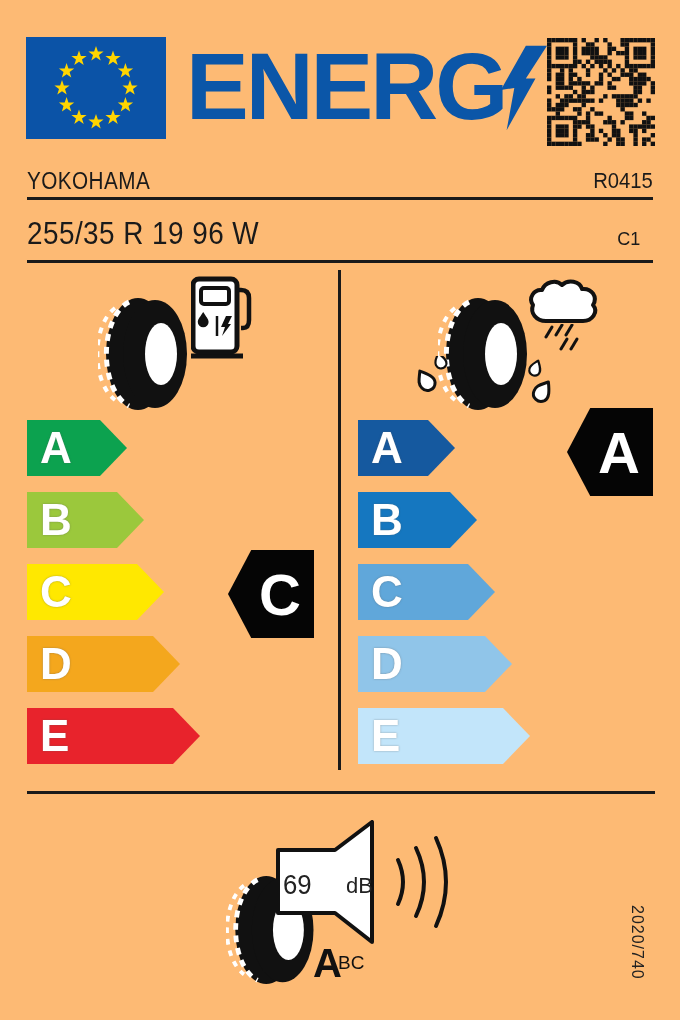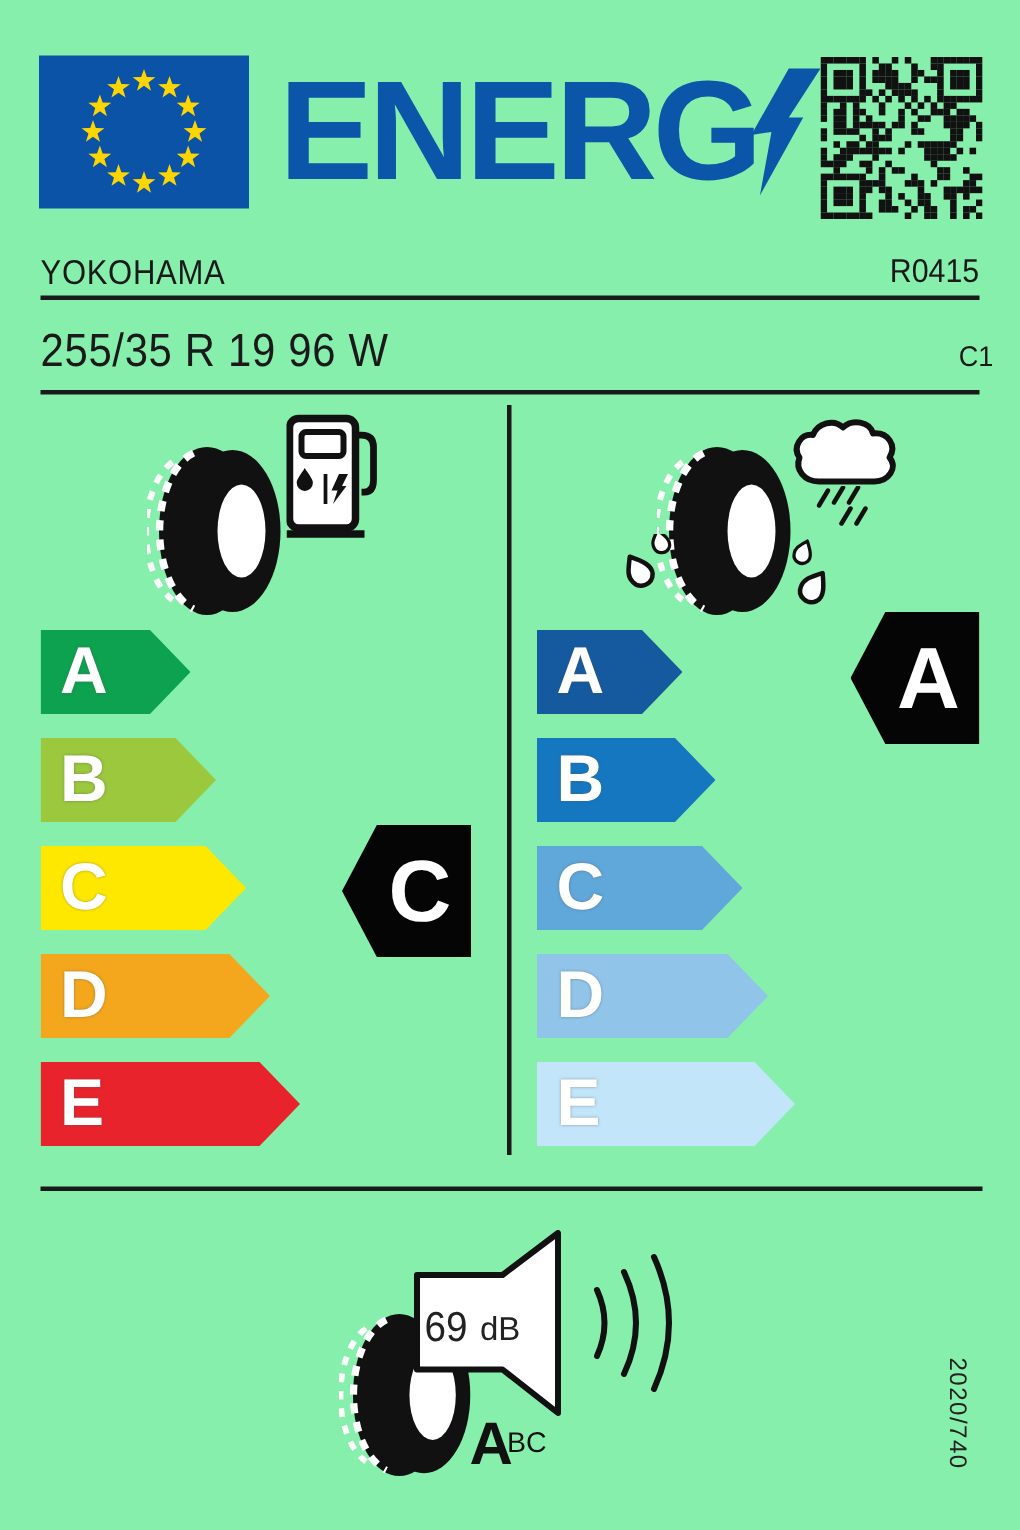--- a/index.html
+++ b/index.html
@@ -1,33 +1,33 @@
 <!DOCTYPE html>
 <html><head>
 <meta charset="utf-8">
 <style>
   html,body{margin:0;padding:0;background:#fff;}
-  .label{position:relative;width:680px;height:1020px;background:#86efac;overflow:hidden;
+  .label{position:relative;width:680px;height:1020px;background:#fdba74;overflow:hidden;
          font-family:"Liberation Sans",sans-serif;color:#1a1a1a;}
   .abs{position:absolute;}
 
   
   .flag{left:26px;top:37px;width:140px;height:102px;background:#0b53a7;}
   .energ{left:186px;top:40px;font-size:94px;font-weight:bold;line-height:1;
          letter-spacing:-3px;color:#0b56a8;}
   .bolt{left:497px;top:45px;width:50px;height:86px;}
   .qr{left:547px;top:38px;width:108px;height:108px;}
 
   
   .brand{left:27px;top:168px;font-size:23px;letter-spacing:.5px;transform:scaleX(.9);transform-origin:left;}
   .code{right:27px;top:168px;font-size:22px;transform:scaleX(.92);transform-origin:right;}
   .rline{left:27px;height:3px;background:#1a1a1a;width:626px;}
   .l1{top:197px;}
   .size{left:27px;top:216px;font-size:31px;letter-spacing:.5px;transform:scaleX(.9);transform-origin:left;}
-  .tclass{right:18px;top:228px;font-size:19px;transform:scaleX(.95);transform-origin:right;}
+  .tclass{right:40px;top:228px;font-size:19px;transform:scaleX(.95);transform-origin:right;}
   .l2{top:260px;}
   .l3{top:791px;width:628px;}
   .vdiv{left:338px;top:270px;width:3px;height:500px;background:#1a1a1a;}
 
   
   .tire-fuel{left:98px;top:296px;width:92px;height:116px;}
   .pump{left:191px;top:276px;width:64px;height:84px;}
   .tire-wet{left:438px;top:296px;width:92px;height:116px;}
   .cloud{left:522px;top:278px;width:80px;height:50px;}
   .rain{left:536px;top:324px;width:48px;height:28px;}
@@ -43,21 +43,21 @@
          clip-path:polygon(0 0,calc(100% - 27px) 0,100% 50%,calc(100% - 27px) 100%,0 100%);}
   .rating{position:absolute;width:86px;height:88px;background:#050505;color:#fff;
           font-weight:bold;font-size:58px;display:flex;align-items:center;justify-content:center;
           padding-left:18px;box-sizing:border-box;
           clip-path:polygon(27% 0,100% 0,100% 100%,27% 100%,0 50%);}
   .rating-fuel{left:228px;top:550px;}
   .rating-wet{left:567px;top:408px;}
 
   
   .dbval{left:283px;top:869px;font-size:28px;color:#222;transform:scaleX(.92);transform-origin:left;}
-  .dbunit{left:320px;top:873px;font-size:22px;color:#222;}
+  .dbunit{left:346px;top:873px;font-size:22px;color:#222;}
   .nA{left:313px;top:941px;font-size:40px;font-weight:bold;color:#111;}
   .nBC{left:338px;top:952px;font-size:19px;color:#111;}
 
   .reg{left:628px;top:905px;font-size:16px;letter-spacing:1px;color:#222;
        writing-mode:vertical-rl;}
 </style>
 </head>
 <body>
 
 <div class="label">

